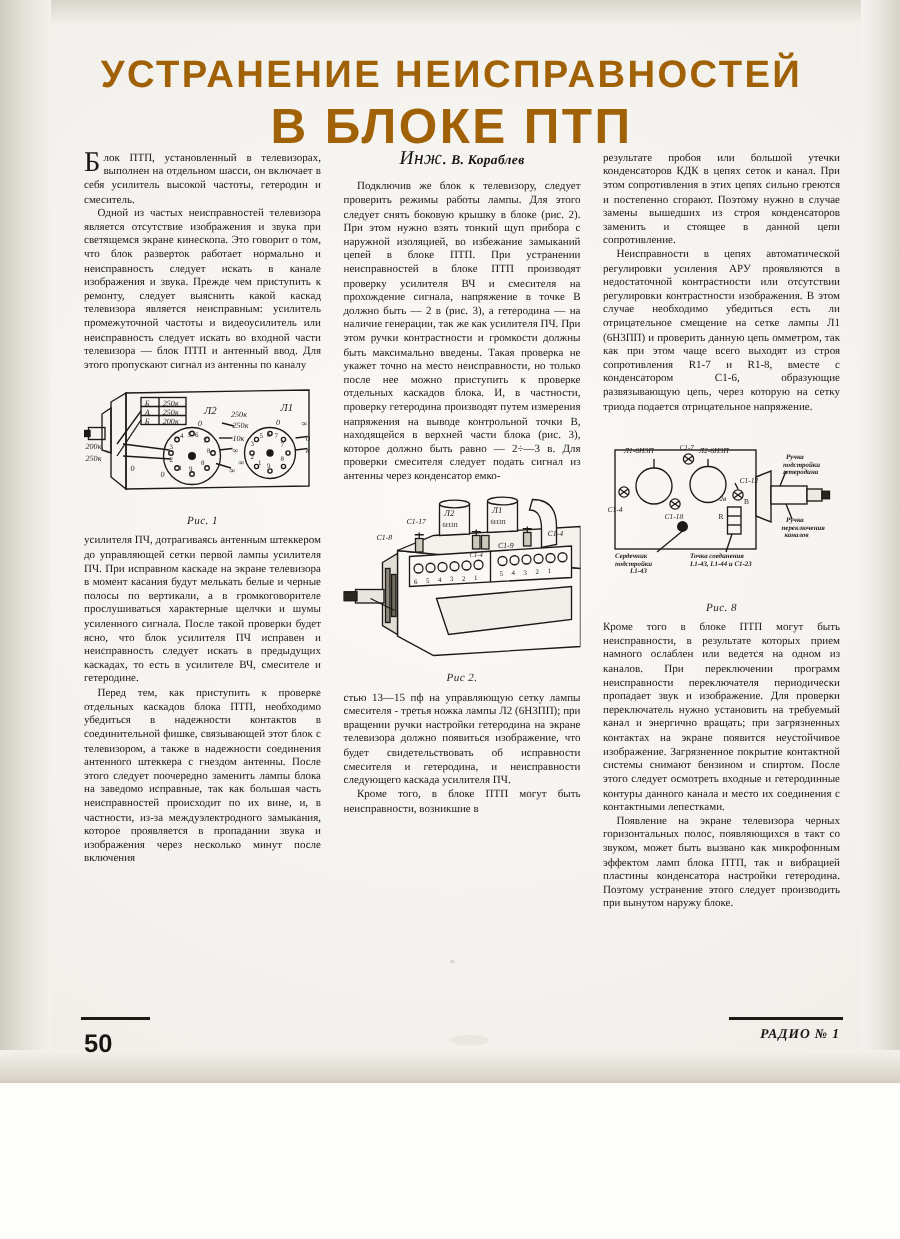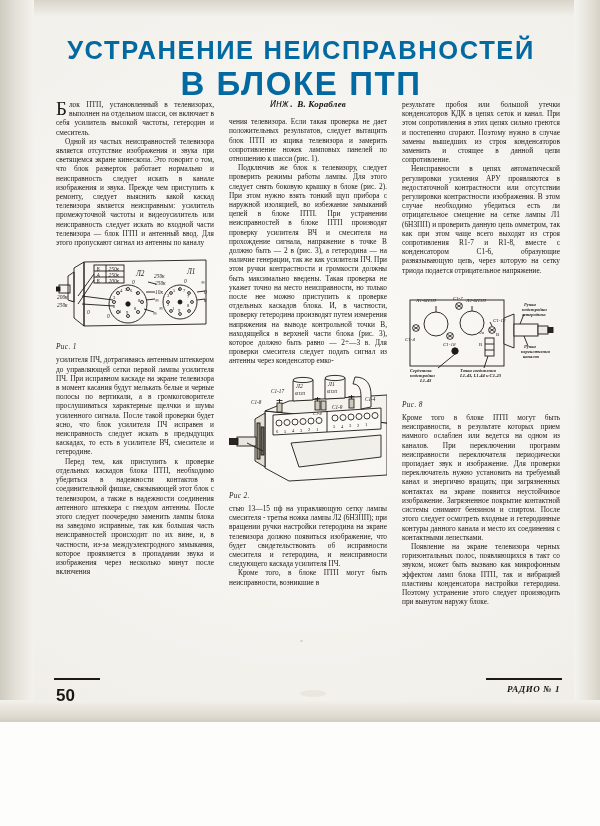--- a/index.html
+++ b/index.html
@@ -62,21 +62,21 @@
     top: 22px;
     width: 522px;
     height: 690px;
   }
 
   
   #headline {
     text-align: center;
     font-family: "Liberation Sans", sans-serif;
     font-weight: bold;
-    color: #0369a1;
+    color: #a16207;
     letter-spacing: 1.6px;
     line-height: 1.14;
     padding: 14px 0 0 0;
   }
   #headline .l1 { font-size: 25.5px; display: block; }
   #headline .l2 { font-size: 33px; display: block; }
 
   
   #cols {
     position: absolute;
@@ -99,33 +99,34 @@
   .col p.noind { text-indent: 0; }
   .byline {
     font-style: italic;
     font-weight: bold;
     text-align: center;
     font-size: 9px;
     margin: 0 0 8px 0;
     color: #15130f;
     letter-spacing: .2px;
   }
-  .byline .inz { font-weight: normal; font-size: 10px; font-family: Liberation Mono, monospace; }
+  .byline .inz { font-weight: normal; font-size: 13px; }
   .dropcap-para { position: relative; }
   .dropcap {
     float: left;
     font-size: 19px;
     line-height: 15px;
     font-weight: normal;
     padding: 1px 2px 0 0;
     font-family: "Liberation Serif", serif;
   }
 
   
   .figcap {
+    text-align: center;
     font-style: italic;
     font-size: 7.4px;
     color: #221f1a;
     margin-top: 2px;
     letter-spacing: .3px;
   }
   .fig { margin: 5px 0 4px 0; }
   .fig svg { display: block; }
 
   
@@ -304,21 +305,20 @@
 
       <p class="noind">усилителя ПЧ, дотрагиваясь антенным штеккером до управляющей сетки первой лампы усилителя ПЧ. При исправном каскаде на экране телевизора в момент касания будут мелькать белые и черные полосы по вертикали, а в громкоговорителе прослушиваться характерные щелчки и шумы усиленного сигнала. После такой проверки будет ясно, что блок усилителя ПЧ исправен и неисправность следует искать в предыдущих каскадах, то есть в усилителе ВЧ, смесителе и гетеродине.</p>
       <p>Перед тем, как приступить к проверке отдельных каскадов блока ПТП, необходимо убедиться в надежности контактов в соединительной фишке, связывающей этот блок с телевизором, а также в надежности соединения антенного штеккера с гнездом антенны. После этого следует поочередно заменить лампы блока на заведомо исправные, так как большая часть неисправностей происходит по их вине, и, в частности, из-за междуэлектродного замыкания, которое проявляется в пропадании звука и изображения через несколько минут после включения</p>
     </div>
 
     <div class="col">
       <div class="byline">
         <span class="inz">Инж.</span>
         <span>В. Кораблев</span>
       </div>
-      <p class="noind">чения телевизора. Если такая проверка не дает положительных результатов, следует вытащить блок ПТП из ящика телевизора и замерить сопротивление ножек ламповых панелей по отношению к шасси (рис. 1).</p>
       <p>Подключив же блок к телевизору, следует проверить режимы работы лампы. Для этого следует снять боковую крышку в блоке (рис. 2). При этом нужно взять тонкий щуп прибора с наружной изоляцией, во избежание замыканий цепей в блоке ПТП. При устранении неисправностей в блоке ПТП производят проверку усилителя ВЧ и смесителя на прохождение сигнала, напряжение в точке В должно быть — 2 в (рис. 3), а гетеродина — на наличие генерации, так же как усилителя ПЧ. При этом ручки контрастности и громкости должны быть максимально введены. Такая проверка не укажет точно на место неисправности, но только после нее можно приступить к проверке отдельных каскадов блока. И, в частности, проверку гетеродина производят путем измерения напряжения на выводе контрольной точки В, находящейся в верхней части блока (рис. 3), которое должно быть равно — 2÷—3 в. Для проверки смесителя следует подать сигнал из антенны через конденсатор емко-</p>
 
       <div class="fig">
         <svg width="158" height="118" viewBox="0 0 158 118">
           <g fill="none" stroke="#1d1a15" stroke-width="0.9">
 
             <path d="M36 40 L36 97 L60 110 L158 104 L158 52 Z"></path>
 
             <path d="M36 40 L60 30 L158 24 L158 52 Z" fill="#f4f2ed"></path>
 

